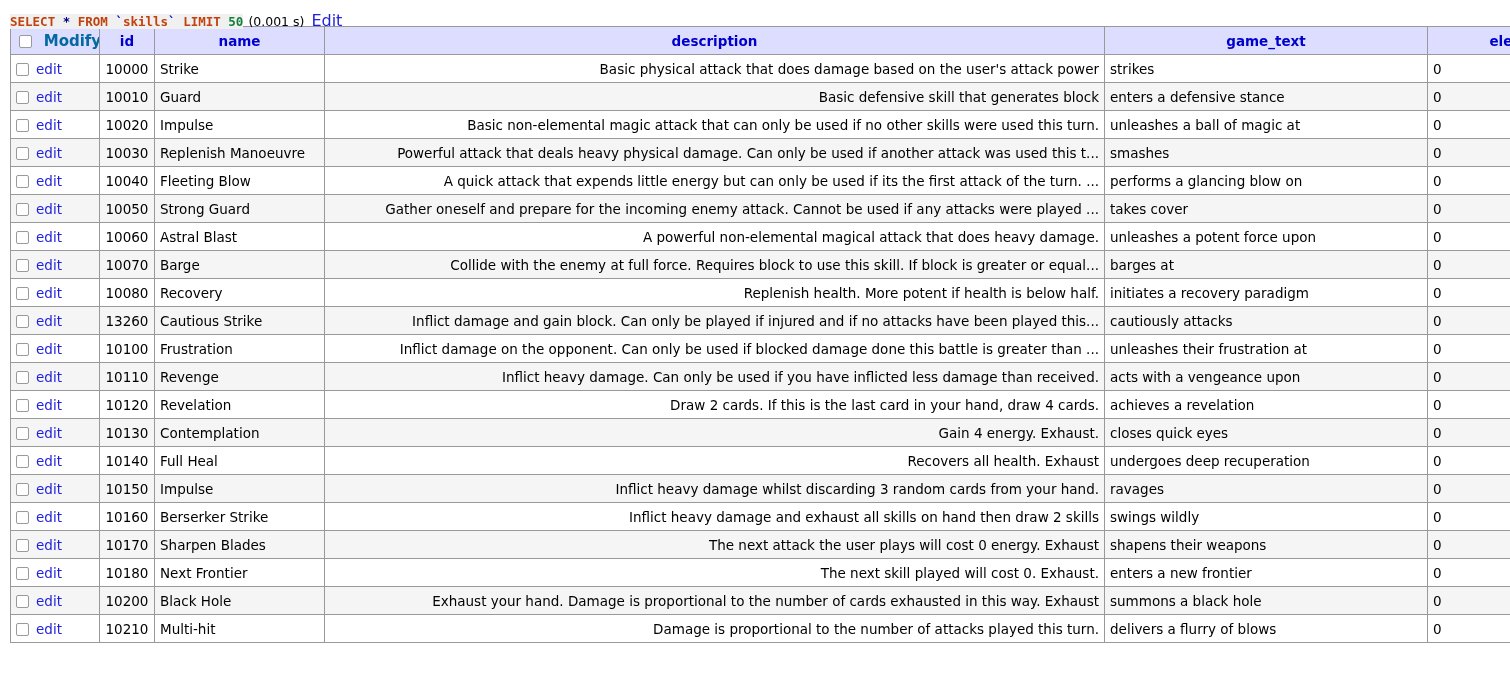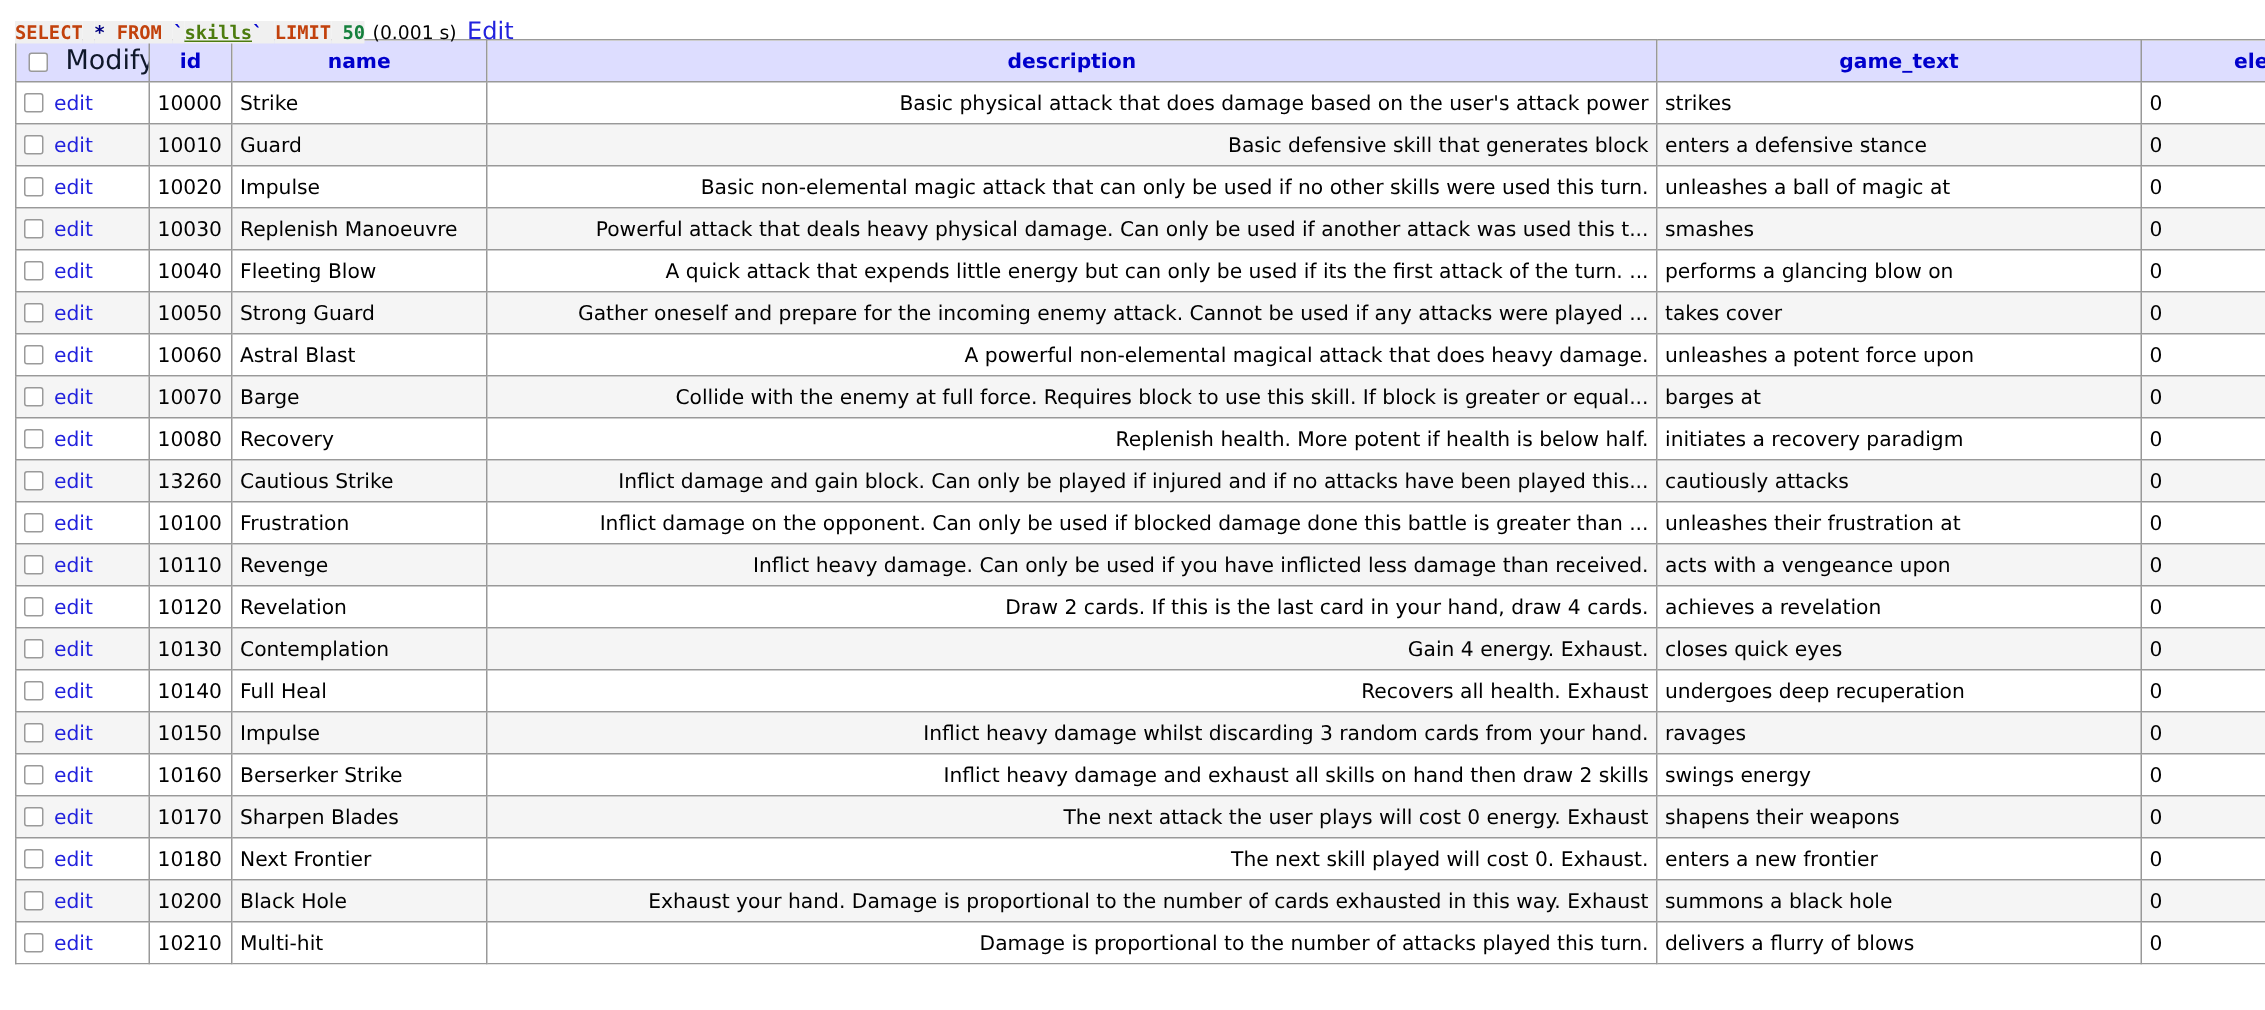--- a/index.html
+++ b/index.html
@@ -26,21 +26,21 @@
   .sql {
     font-family: "DejaVu Sans Mono", "Liberation Mono", monospace;
     font-size: 12.5px;
     font-weight: bold;
     letter-spacing: 0px;
     vertical-align: baseline;
   }
   .sql-kw     { color: #c2410c; background: #f0f0f0; }
   .sql-op     { color: #000080; background: #f0f0f0; }
   .sql-tick   { color: #0000cc; background: #f0f0f0; }
-  .sql-ident  { color: #4d7c0f; background: #f0f0f0; text-decoration: underline; }
+  .sql-ident  { color: #c2410c; background: #f0f0f0; }
   .sql-num    { color: #15803d; background: #f0f0f0; }
   .sql-space  { background: #f0f0f0; }
   .query-time {
     font-family: "DejaVu Sans", "Liberation Sans", sans-serif;
     font-size: 12.5px;
     color: #000000;
     vertical-align: baseline;
     margin-left: 5px;
   }
   .edit-link {
@@ -93,21 +93,21 @@
   thead th.th-desc  { width: 780px; }
   thead th.th-game  { width: 323px; }
   thead th.th-elem  { width: 183px; text-align: left; padding-left: 8px;}
 
   td.c-modify {
     text-align: left;
     padding-left: 8px;
     white-space: nowrap;
   }
   td.c-id {
-    text-align: left;
+    text-align: center;
     padding-right: 5px;
   }
   td.c-name  { text-align: left; }
   td.c-desc  { text-align: right; }
   td.c-game  { text-align: left; }
   td.c-elem  { text-align: left; padding-left: 8px; }
 
   tbody tr:nth-child(even) td { background: #f5f5f5; }
   tbody tr:nth-child(odd)  td { background: #ffffff; }
 
@@ -126,23 +126,23 @@
     display: inline-block;
   }
   .head-check { background: #ffffff; }
 
   a.modify-link {
     color: #2222dd;
     text-decoration: none;
     font-size: 13.5px;
   }
   th .modify-label {
-    color: #0f172a;
-    font-weight: normal;
-    font-size: 18px;
+    color: #0369a1;
+    font-weight: bold;
+    font-size: 15px;
   }
 </style>
 </head>
 <body>
 
 <div class="query-bar">
   <span class="sql sql-kw">SELECT</span><span class="sql sql-space"> </span><span class="sql sql-op">*</span><span class="sql sql-space"> </span><span class="sql sql-kw">FROM</span><span class="sql sql-space"> </span><span class="sql sql-tick">`</span><span class="sql sql-ident">skills</span><span class="sql sql-tick">`</span><span class="sql sql-space"> </span><span class="sql sql-kw">LIMIT</span><span class="sql sql-space"> </span><span class="sql sql-num">50</span><span class="query-time">(0.001 s)</span><a class="edit-link" href="#">Edit</a>
 </div>
 
 <div class="grid-wrap">
@@ -287,21 +287,21 @@
           <td class="c-name">Impulse</td>
           <td class="c-desc">Inflict heavy damage whilst discarding 3 random cards from your hand.</td>
           <td class="c-game">ravages</td>
           <td class="c-elem">0</td>
         </tr>
         <tr>
           <td class="c-modify"><input type="checkbox" class="row-check" style=""><a href="#" class="modify-link">edit</a></td>
           <td class="c-id">10160</td>
           <td class="c-name">Berserker Strike</td>
           <td class="c-desc">Inflict heavy damage and exhaust all skills on hand then draw 2 skills</td>
-          <td class="c-game">swings energy</td>
+          <td class="c-game">swings wildly</td>
           <td class="c-elem">0</td>
         </tr>
         <tr>
           <td class="c-modify"><input type="checkbox" class="row-check" style=""><a href="#" class="modify-link">edit</a></td>
           <td class="c-id">10170</td>
           <td class="c-name">Sharpen Blades</td>
           <td class="c-desc">The next attack the user plays will cost 0 energy. Exhaust</td>
           <td class="c-game">shapens their weapons</td>
           <td class="c-elem">0</td>
         </tr>

